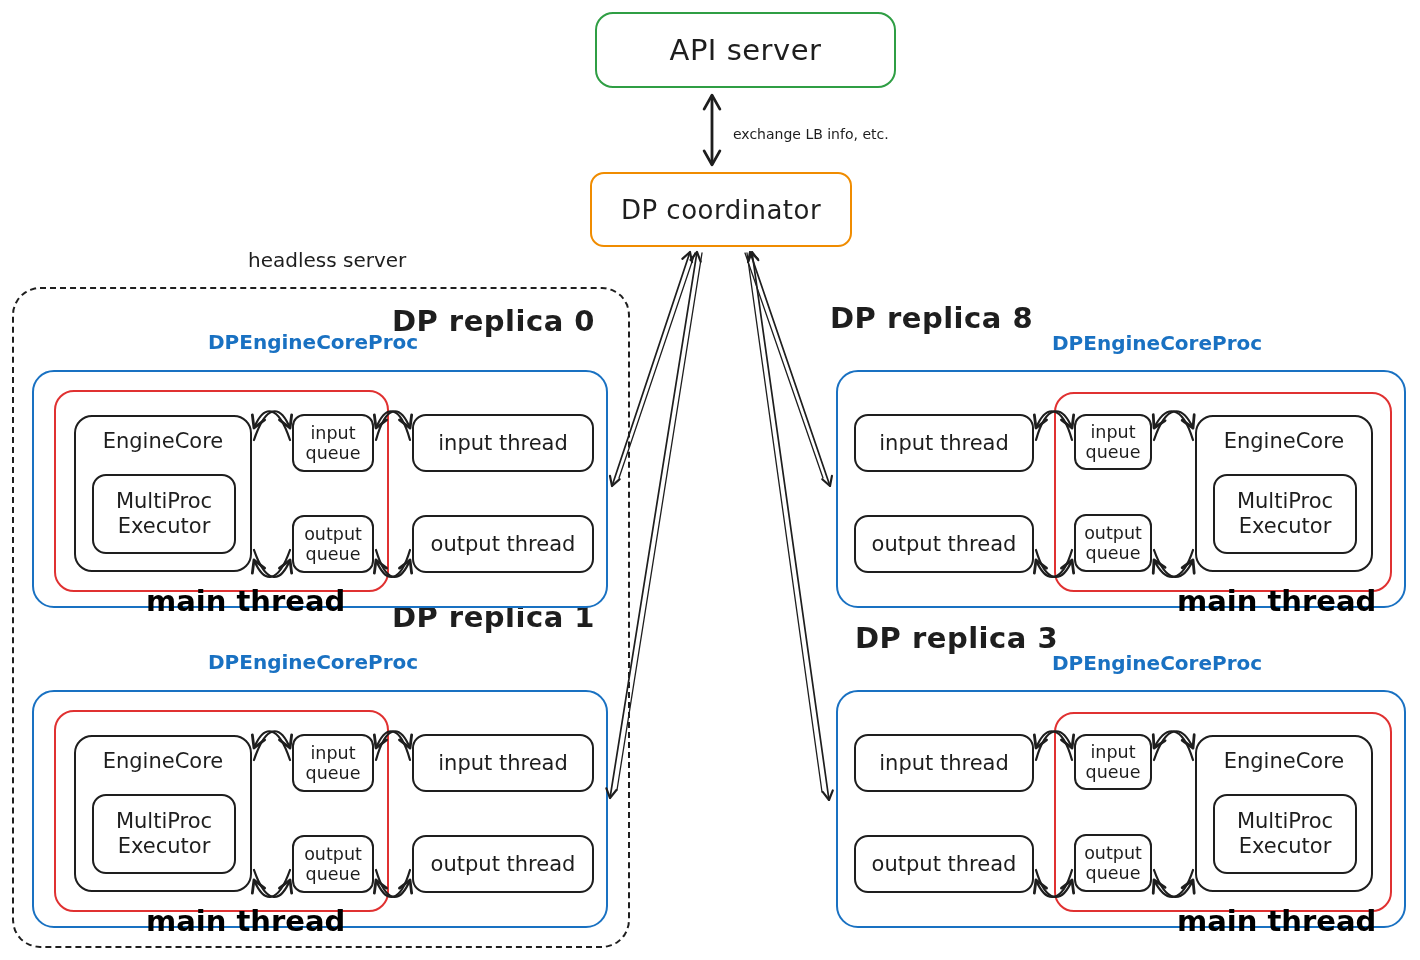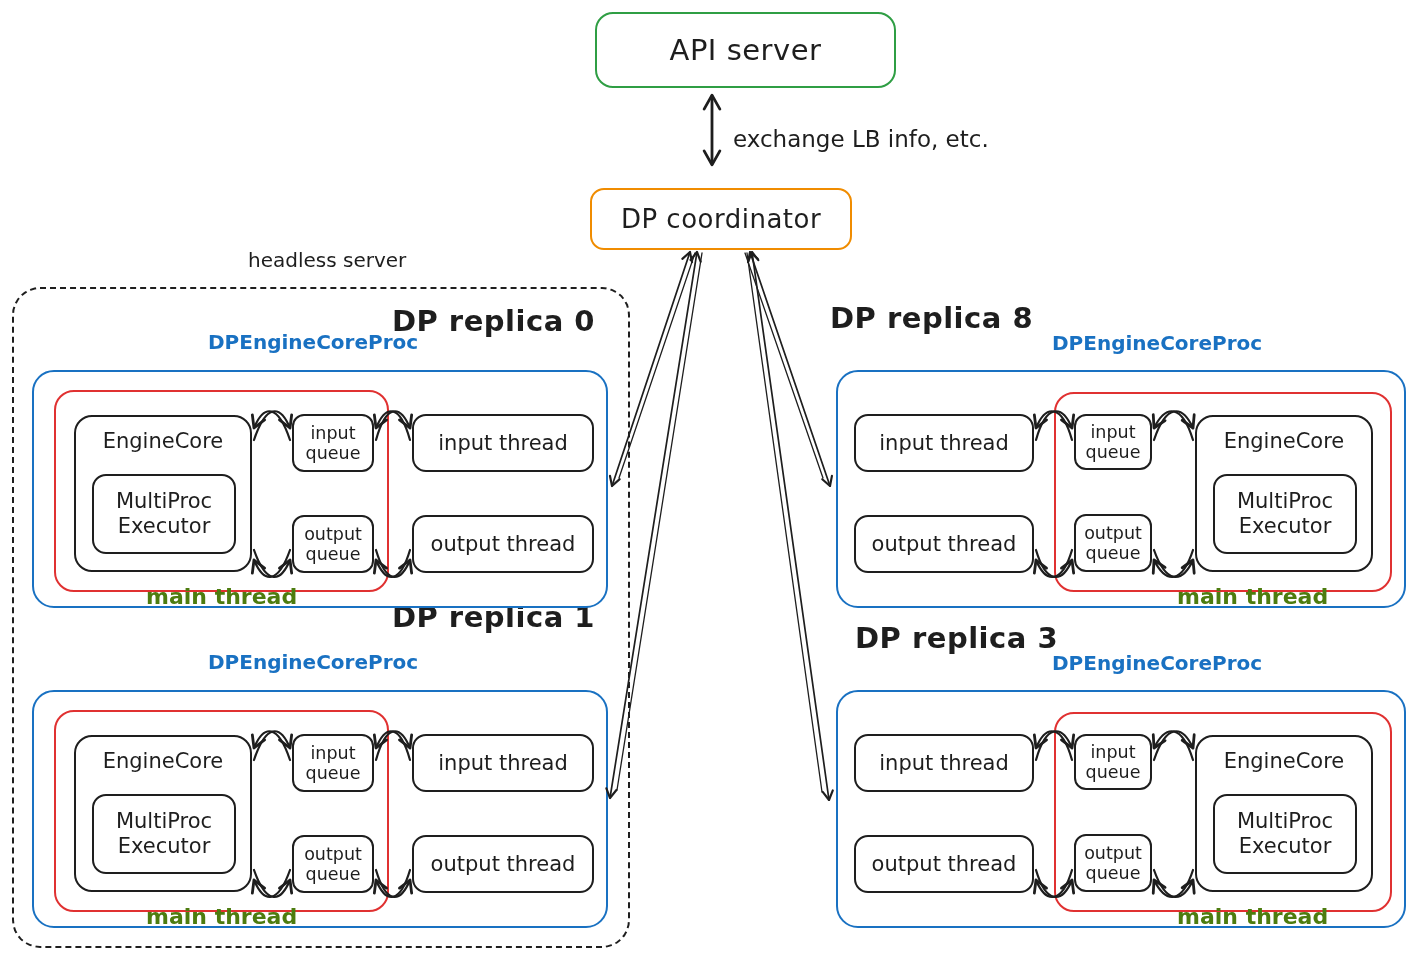--- a/index.html
+++ b/index.html
@@ -27,35 +27,35 @@
     flex-direction:column;justify-content:flex-start;padding-top:12px;border-radius:18px;font-size:21px;
   }
   .multiproc{border-radius:14px;font-size:21px;line-height:1.18;padding:0 12px;}
   .queue{border-radius:12px;font-size:17.5px;line-height:1.15;padding:2px;}
   .thread{border-radius:14px;font-size:21px;justify-content:center;}
   .card-arrows{position:absolute;left:0;top:0;pointer-events:none;z-index:3;}
   .overlay{position:absolute;left:0;top:0;pointer-events:none;z-index:6;}
   .replica-title{position:absolute;font-size:29px;font-weight:600;letter-spacing:0.5px;white-space:nowrap;}
   .proc-label{position:absolute;font-size:20px;font-weight:600;color:#1971c2;white-space:nowrap;}
   .headless-label{position:absolute;font-size:20px;white-space:nowrap;}
-  .exchange-label{position:absolute;font-size:23px;white-space:nowrap;}
-  .main-thread-label{position:absolute;font-size:22px;font-weight:600;color:#4d7c0f;white-space:nowrap;z-index:4;}
+  .exchange-label{position:absolute;font-size:14px;white-space:nowrap;}
+  .main-thread-label{position:absolute;font-size:29px;font-weight:600;color:#000000;white-space:nowrap;z-index:4;}
 </style>
 </head>
 <body>
 
 <div class="canvas">
 
   <div class="box top-node api" style="left:595px;top:12px;width:301px;height:76px;">
     <span>API server</span>
   </div>
 
   <span class="exchange-label" style="left:733px;top:126px;">exchange LB info, etc.</span>
 
-  <div class="box top-node coord" style="left:590px;top:172px;width:262px;height:62px;margin-top:16px;">
+  <div class="box top-node coord" style="left:590px;top:172px;width:262px;height:75px;">
     <span>DP coordinator</span>
   </div>
 
   <span class="headless-label" style="left:248px;top:248px;">headless server</span>
   <div class="dashed-zone" style="left:12px;top:287px;width:618px;height:661px;"></div>
 
   <span class="replica-title" style="right:825px;top:304px;">DP replica 0</span>
   <span class="proc-label" style="left:208px;top:330px;">DPEngineCoreProc</span>
 
   <span class="replica-title" style="right:825px;top:600px;">DP replica 1</span>

